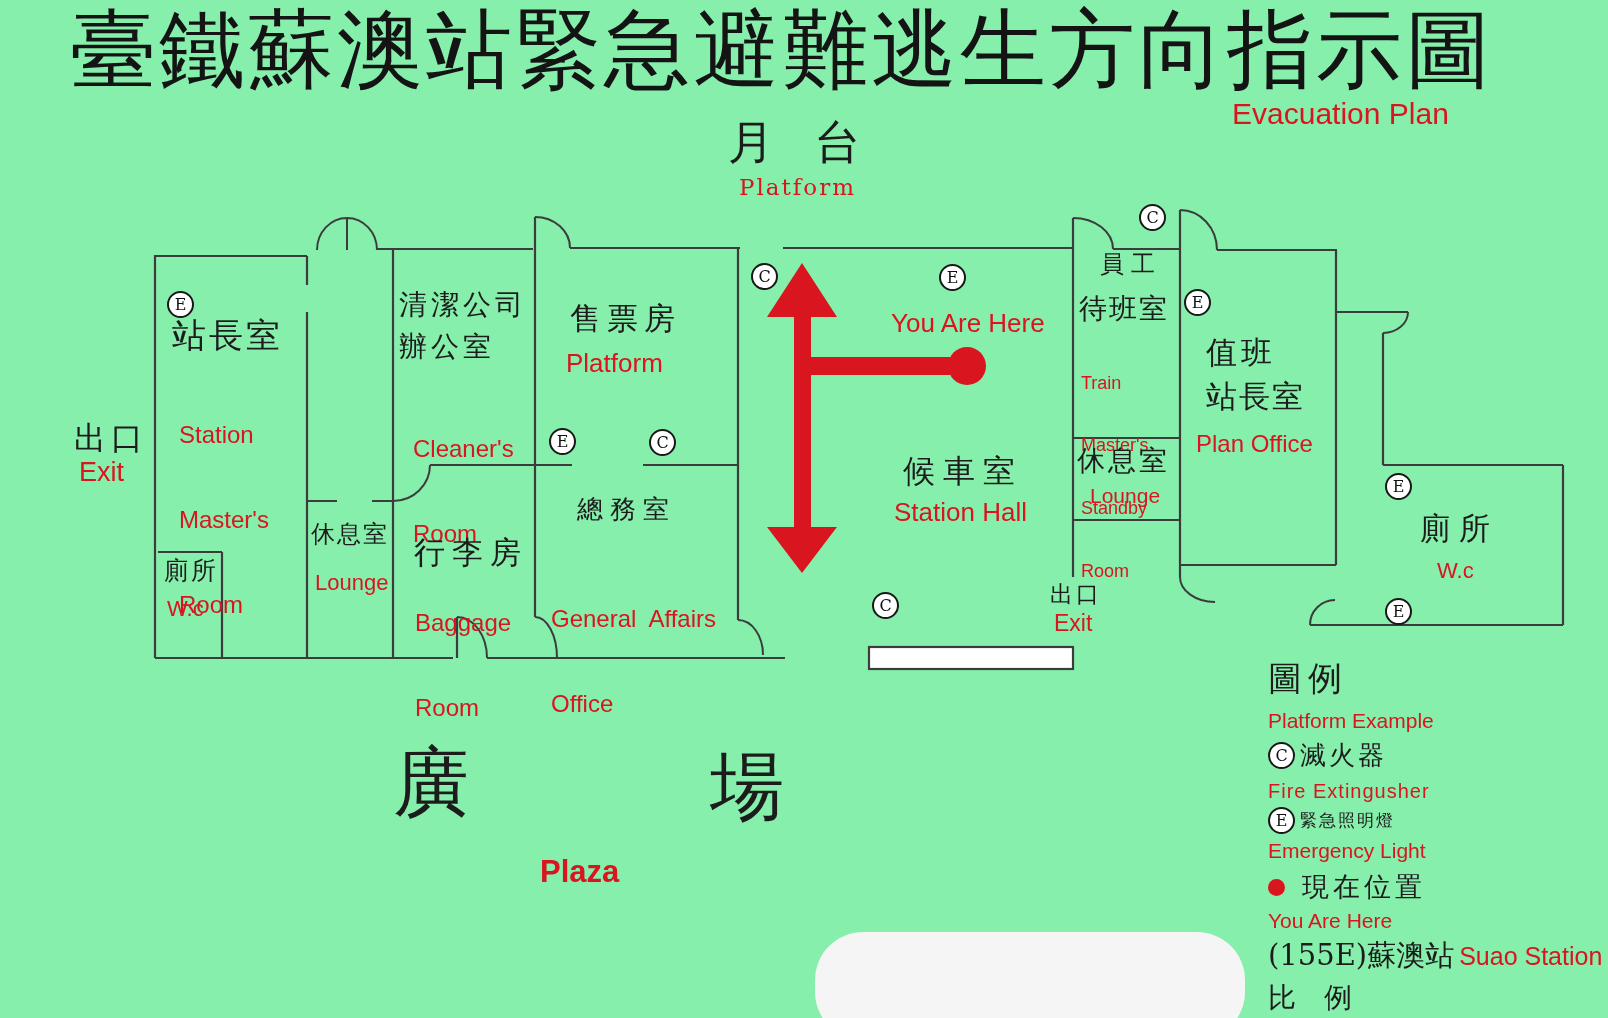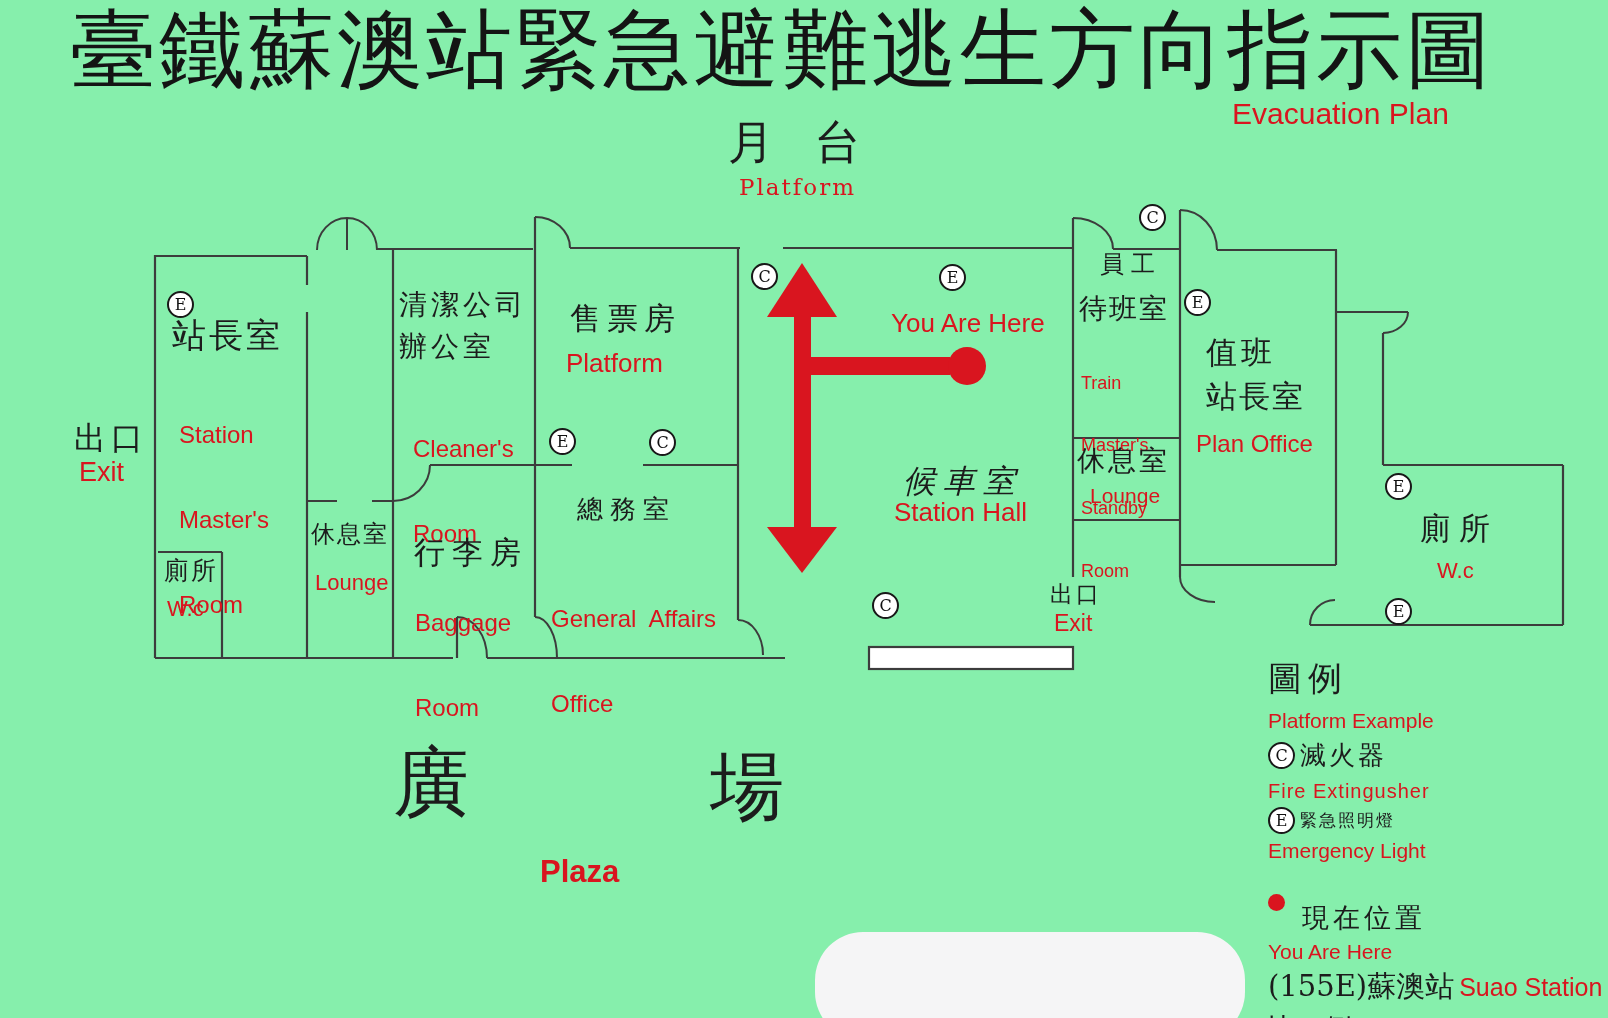--- a/index.html
+++ b/index.html
@@ -140,21 +140,21 @@
   </div>
 
   <span class="circ" style="left:751px;top:263px;">
     <span>C</span>
     </span>
   <span class="circ" style="left:939px;top:264px;">
     <span>E</span>
     </span>
   <div class="en" style="left:891px;top:308px;font-size:26px;">You Are Here</div>
 
-  <div class="zh" style="left:903px;top:465px;font-size:32px;letter-spacing:8px;font-style:italic;">候車室</div>
+  <div class="zh" style="left:903px;top:455px;font-size:32px;letter-spacing:8px;">候車室</div>
   <div class="en" style="left:894px;top:497px;font-size:26px;">Station Hall</div>
   <span class="circ" style="left:872px;top:592px;">
     <span>C</span>
     </span>
 
   <div class="zh" style="left:1050px;top:582px;font-size:23px;letter-spacing:3px;">出口</div>
   <div class="en" style="left:1054px;top:610px;font-size:23px;">Exit</div>
 
   <span class="circ" style="left:1139px;top:204px;">
     <span>C</span>
@@ -206,21 +206,21 @@
     <div class="lg-row" style="margin-bottom:5px;">
       <span class="circ circ-inline">
         <span>E</span>
         </span>
       <span class="lg-zh" style="font-size:17px;letter-spacing:2px;">緊急照明燈</span>
     </div>
     <div class="lg-en" style="font-size:21px;margin-bottom:6px;">Emergency Light</div>
 
     <div class="lg-row" style="margin-bottom:4px;">
       <span class="reddot"></span>
-      <span class="lg-zh" style="font-size:27px;letter-spacing:4px;margin-top:31px;">現在位置</span>
+      <span class="lg-zh" style="font-size:27px;letter-spacing:4px;">現在位置</span>
     </div>
     <div class="lg-en" style="font-size:21px;margin-bottom:3px;">You Are Here</div>
 
     <div class="lg-row" style="margin-bottom:3px;">
       <span class="lg-zh" style="font-size:29px;">(155E)蘇澳站</span>
       <span class="lg-en" style="font-size:25px;">Suao Station</span>
     </div>
 
     <div class="lg-zh" style="font-size:28px;margin-bottom:4px;">比　例</div>
 

